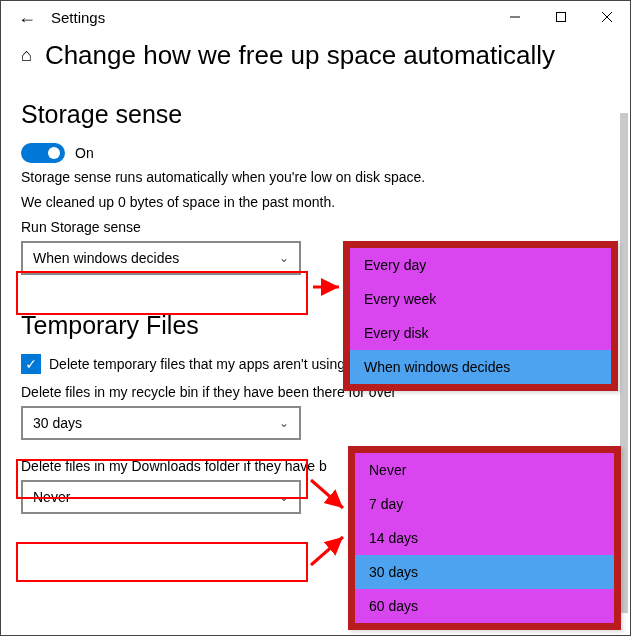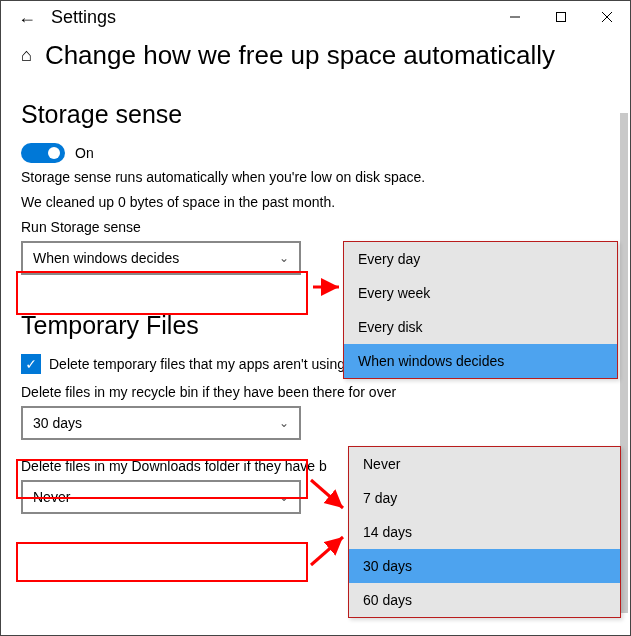--- a/index.html
+++ b/index.html
@@ -25,21 +25,21 @@
     align-items: center;
     padding-left: 6px;
   }
   .back-btn {
     width: 40px;
     display: flex; align-items: center; justify-content: center;
     font-size: 18px;
   }
   .title-text {
     flex: 0 0 auto;
-    font-size: 18px;
+    font-size: 15px;
     padding-left: 4px;
   }
   .spacer { flex: 1; }
   .win-ctrl {
     width: 46px; height: 32px;
     display: flex; align-items: center; justify-content: center;
     font-size: 12px;
   }
   
   .content {
@@ -102,22 +102,22 @@
   .chk-row { display: flex; align-items: center; gap: 8px; margin:6px 0 10px 0;}
   .chk {
     width: 20px; height: 20px;
     background: #0078D7;
     display: flex; align-items: center; justify-content: center;
     color: #fff; font-size: 14px;
   }
   
   .popup {
     position: absolute;
-    background: #e5e5e5;
-    border: 1px solid #b91c1c;
+    background: #d946ef;
+    border: 7px solid #b91c1c;
     box-shadow: 2px 2px 4px rgba(0,0,0,0.15);
   }
   .popup-item {
     padding: 9px 14px;
     font-size: 14px;
   }
   .popup-item.selected {
     background: #4da3ef;
     color: #000;
   }

